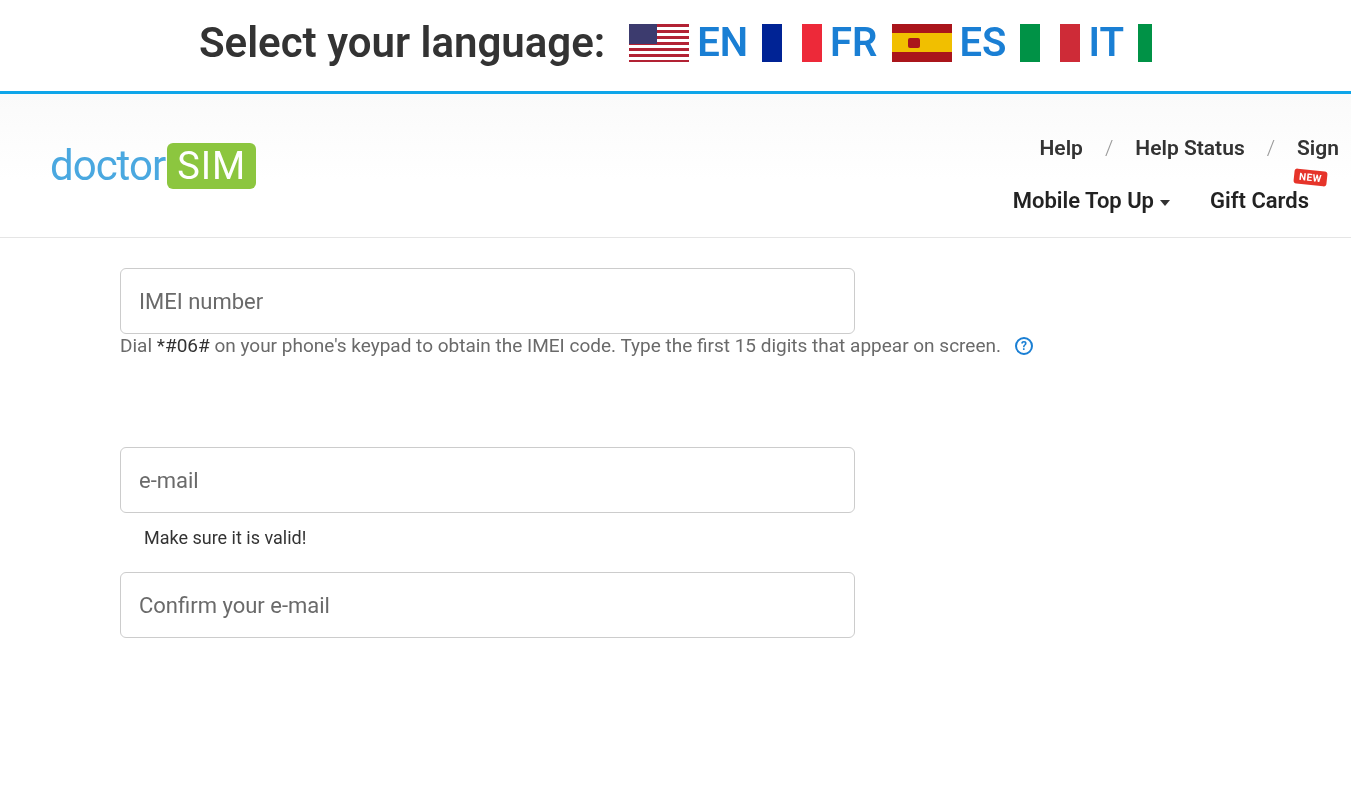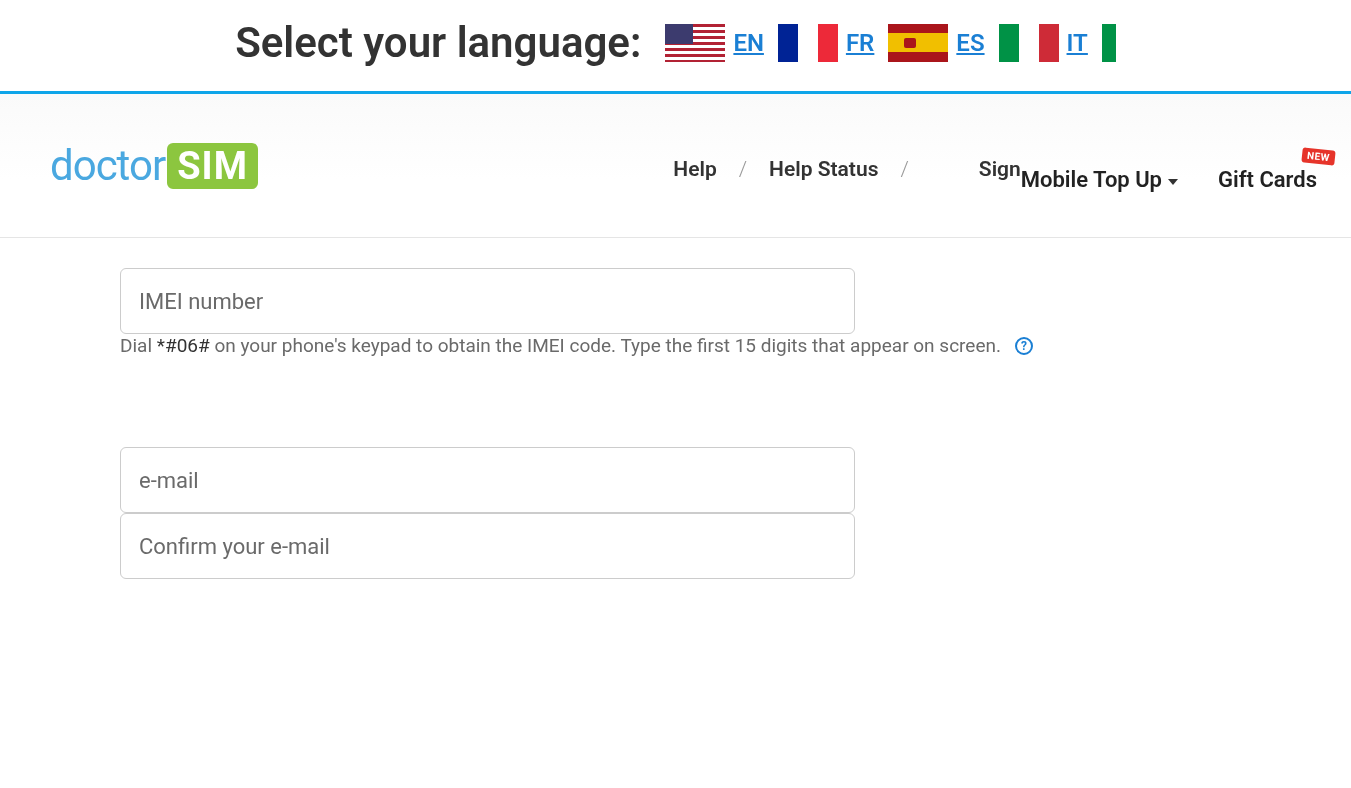--- a/index.html
+++ b/index.html
@@ -30,24 +30,23 @@
       color: #333;
       margin-right: 10px;
     }
     .lang-item {
       display: flex;
       align-items: center;
       gap: 8px;
       cursor: pointer;
     }
     .lang-code {
-      font-size: 24px;
+      font-size: 40px;
       font-weight: 600;
       color: #1a7fd4;
-      text-decoration: underline;
     }
     .flag {
       width: 60px;
       height: 38px;
       display: inline-block;
       position: relative;
       overflow: hidden;
     }
     
     .flag-us {
@@ -117,31 +116,32 @@
     .logo-text1 {
       font-size: 42px;
       font-weight: 400;
       color: #4aa8e0;
       letter-spacing: -1px;
     }
     .logo-sim {
       background: #8cc63f;
       color: #fff;
       font-size: 38px;
-      font-weight: 700;
+      font-weight: 400;
       padding: 1px 10px;
       border-radius: 6px;
       margin-left: 2px;
       letter-spacing: 1px;
     }
     .nav-right {
       margin-left: auto;
       display: flex;
-      align-items: flex-start;
-      padding-right: 4px;
+      flex-direction: column;
+      align-items: flex-end;
+      padding-right: 12px;
     }
     .nav-top {
       display: flex;
       align-items: center;
       gap: 22px;
       font-size: 21px;
       font-weight: 600;
       color: #333;
       padding-top: 18px;
       padding-right: 0;
@@ -280,21 +280,21 @@
   <div class="logo">
     <span class="logo-text1">doctor</span>
     <span class="logo-sim">SIM</span>
   </div>
   <div class="nav-right">
     <div class="nav-top">
       <span class="link">Help</span>
       <span class="sep">/</span>
       <span class="link">Help Status</span>
       <span class="sep">/</span>
-      <span class="link" style="padding-right:0;margin-left:48px;">Sign</span>
+      <span class="link" style="padding-right:0;">Sign</span>
     </div>
     <div class="nav-bottom">
       <div class="item">
         <span>Mobile Top Up</span>
         <span class="caret"></span>
       </div>
       <div class="item">
         <span>Gift Cards</span>
         <span class="badge-new">NEW</span>
       </div>
@@ -308,15 +308,16 @@
 
   <div class="hint-row">
     <span>
       <span>Dial </span><span class="code">*#06#</span><span> on your phone's keypad to obtain the IMEI code. Type the first 15 digits that appear on screen.</span>
     </span>
     <span class="help-icon">?</span>
   </div>
 
   <input type="text" class="input-field" placeholder="e-mail" style="">
 
+  <div class="email-hint">Make sure it is valid!</div>
 
   <input type="text" class="input-field" placeholder="Confirm your e-mail" style="">
 </div>
 
 </body></html>

